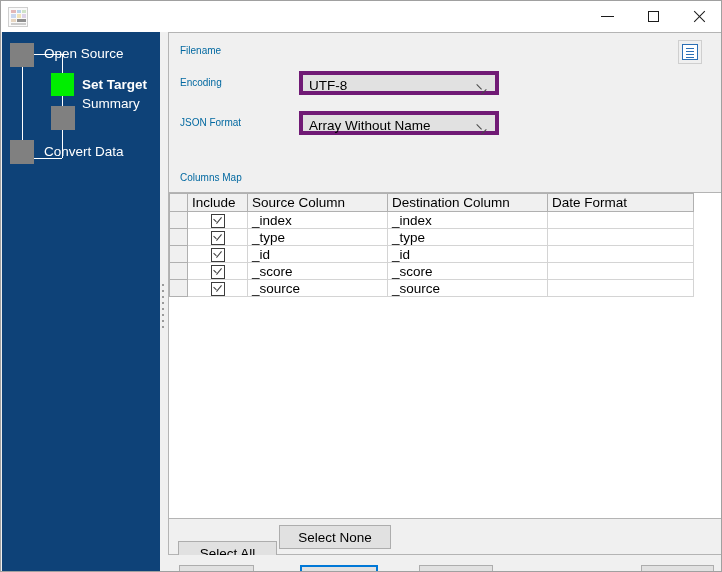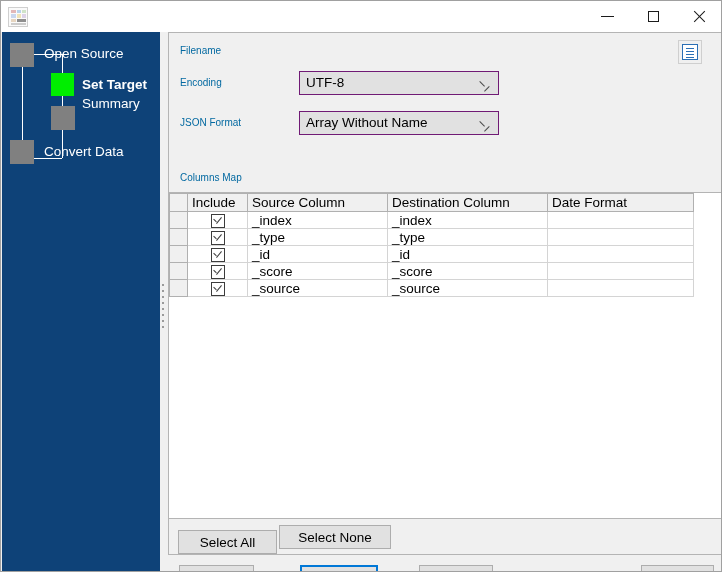--- a/index.html
+++ b/index.html
@@ -194,21 +194,21 @@
     display: block;
   }
   .browse-ic .r1 { top: 3px; }
   .browse-ic .r2 { top: 6px; }
   .browse-ic .r3 { top: 9px; }
   .browse-ic .r4 { top: 12px; }
   .combo {
     position: absolute;
     box-sizing: border-box;
     background: #e1e1e1;
-    border: 1px solid #701a75;
+    border: 4px solid #701a75;
     text-decoration: underline;
   }
   .combo .cv {
     position: absolute;
     left: 6px; top: 3px;
     font-size: 13.5px;
     color: #000;
     white-space: nowrap;
   }
   .combo .chev {
@@ -490,21 +490,21 @@
             <td class="chk"><span class="cbox"></span></td>
             <td class="celltext">_source</td>
             <td class="celltext">_source</td>
             <td class="celltext"></td>
           </tr>
         </tbody>
       </table>
     </div>
 
     <div class="selrow">
-      <button class="btn" style="left:9px; top:11px; width:99px; height:24px;">Select All</button>
+      <button class="btn" style="left:9px; top:22px; width:99px; height:24px;">Select All</button>
       <button class="btn" style="left:110px; top:6px; width:112px; height:24px;">Select None</button>
     </div>
 
     <div class="footer">
       <button class="btn" style="left:11px; top:10px; width:75px; height:25px;">Back</button>
       <button class="btn focus" style="left:132px; top:10px; width:78px; height:25px;">Next</button>
       <button class="btn" style="left:251px; top:10px; width:74px; height:25px;">Cancel</button>
       <button class="btn" style="left:473px; top:10px; width:73px; height:25px;">
         <span class="help-circle">?</span>
         <span class="help-text">Help</span>

